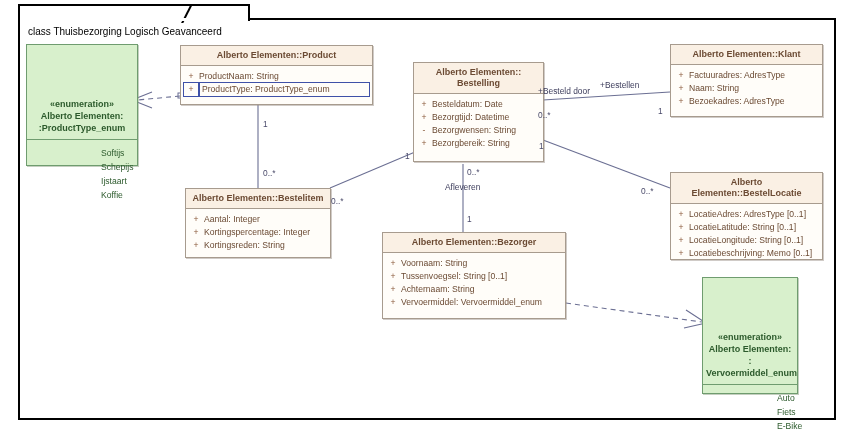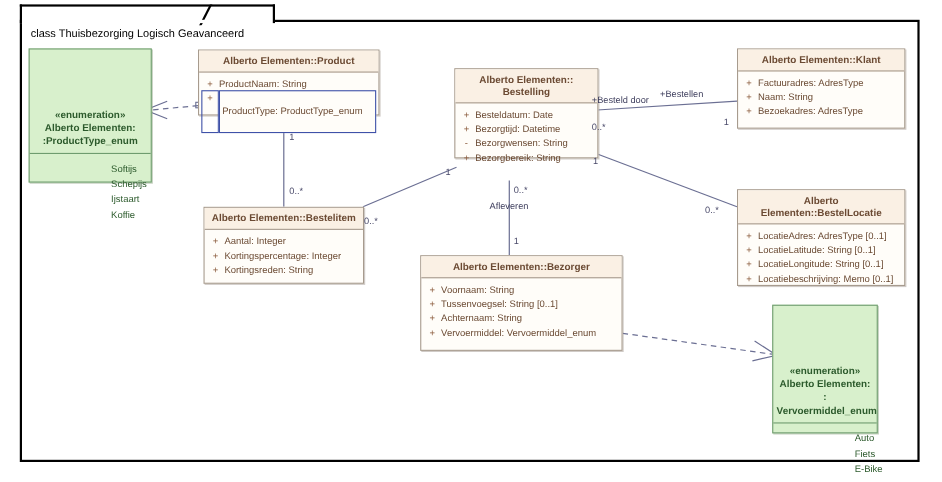--- a/index.html
+++ b/index.html
@@ -19,21 +19,21 @@
   
   .umlclass{position:absolute;box-sizing:border-box;border:1px solid #a79b8e;background:#fffdf9;
             box-shadow:1px 1px 0 0 rgba(150,140,130,.45);}
   .umlclass .hdr{background:#faf0e4;border-bottom:1px solid #a79b8e;
                  color:#6b4a33;font-weight:bold;font-size:9px;text-align:center;
                  padding:4px 4px 4px 4px;line-height:11px;}
   .umlclass .attrs{padding:4px 2px 5px 2px;}
   .attr{display:flex;font-size:8.6px;color:#6b4a33;line-height:13px;white-space:nowrap;}
   .attr .vis{width:16px;text-align:center;flex:none;color:#8a5a3b;}
   .attr .txt{flex:1;}
-  .attr.selected .txt{border:1px solid #3f51a8;margin:-1px 0;padding:12px 2px;background:#fffdf9;}
+  .attr.selected .txt{border:1px solid #3f51a8;margin:-1px 0;padding:0 2px;background:#fffdf9;}
   .attr.selected .vis{border:1px solid #3f51a8;margin:-1px 0;box-sizing:border-box;}
 
   
   .umlenum{position:absolute;box-sizing:border-box;border:1px solid #6f9c6f;background:#d8f0cc;
            box-shadow:1px 1px 0 0 rgba(140,160,130,.5);}
   .umlenum .hdr{color:#2c5a2c;font-weight:bold;font-size:9px;text-align:center;line-height:12px;
                 padding:5px 3px 5px 3px;border-bottom:1px solid #6f9c6f;margin-top:48px;}
   .umlenum .hdr .stereo{font-weight:bold;}
   .umlenum .lits{padding:6px 0 6px 0;}
   .lit{font-size:8.6px;color:#2c5a2c;line-height:14px;padding-left:26px;white-space:nowrap;margin-left:48px;}
@@ -89,35 +89,35 @@
       <div>:ProductType_enum</div>
     </div>
     <div class="lits">
       <div class="lit">Softijs</div>
       <div class="lit">Schepijs</div>
       <div class="lit">Ijstaart</div>
       <div class="lit">Koffie</div>
     </div>
   </div>
 
-  <div class="umlclass" style="left:180px;top:45px;width:165px;height:60px;">
+  <div class="umlclass" style="left:180px;top:45px;width:193px;height:60px;">
     <div class="hdr">Alberto Elementen::Product</div>
     <div class="attrs">
       <div class="attr">
         <span class="vis">+</span>
         <span class="txt">ProductNaam: String</span>
       </div>
       <div class="attr selected">
         <span class="vis">+</span>
         <span class="txt">ProductType: ProductType_enum</span>
       </div>
     </div>
   </div>
 
-  <div class="umlclass" style="left:413px;top:62px;width:131px;height:82px;">
+  <div class="umlclass" style="left:413px;top:62px;width:131px;height:100px;">
     <div class="hdr">
       <div>Alberto Elementen::</div>
       <div>Bestelling</div>
     </div>
     <div class="attrs">
       <div class="attr">
         <span class="vis">+</span>
         <span class="txt">Besteldatum: Date</span>
       </div>
       <div class="attr">

